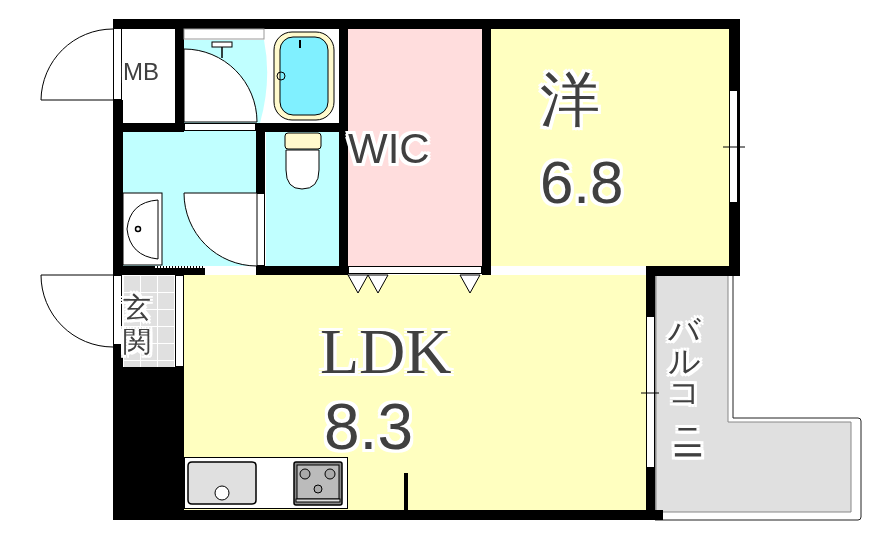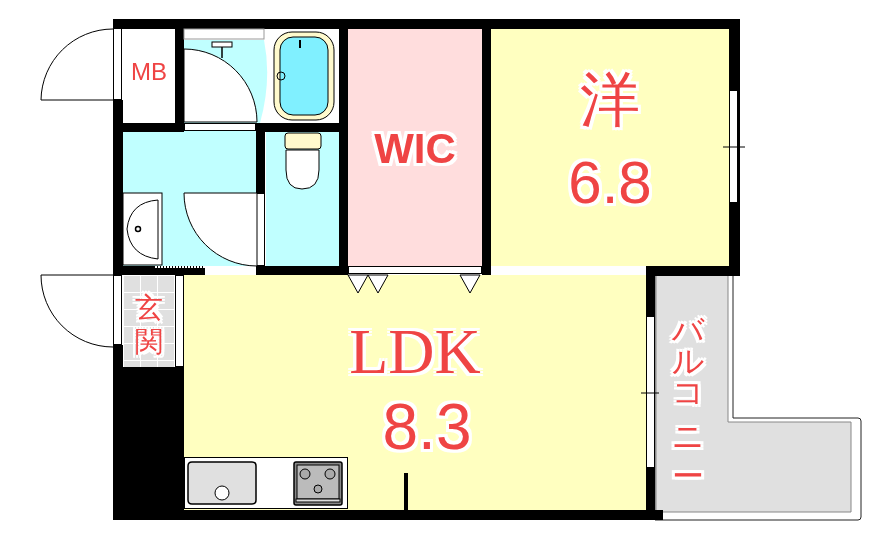--- a/index.html
+++ b/index.html
@@ -1,20 +1,20 @@
 <!DOCTYPE html>
 <html><head>
 <meta charset="utf-8">
 <style>
   html,body{margin:0;padding:0;background:#fff;}
   body{width:896px;height:541px;position:relative;overflow:hidden;font-family:"Liberation Sans",sans-serif;}
   .abs{position:absolute;}
   .wall{position:absolute;background:#000;}
   .room{position:absolute;}
-  .lbl{position:absolute;color:#ef4444;text-align:center;font-family:"Liberation Sans",sans-serif;
+  .lbl{position:absolute;color:#404040;text-align:left;font-family:"Liberation Sans",sans-serif;
        text-shadow:-3px -3px 0 #fff,3px -3px 0 #fff,-3px 3px 0 #fff,3px 3px 0 #fff,0 3px 0 #fff,0 -3px 0 #fff,3px 0 0 #fff,-3px 0 0 #fff;}
   svg{position:absolute;left:0;top:0;}
 </style>
 </head>
 <body>
 
 <div class="room" style="left:488px;top:28px;width:242px;height:238px;background:#ffffc0;"></div>
 <div class="room" style="left:348px;top:28px;width:134px;height:238px;background:#ffdddd;"></div>
 <div class="room" style="left:184px;top:275px;width:470px;height:240px;background:#ffffc0;"></div>
 <div class="room" style="left:123px;top:131px;width:135px;height:136px;background:#c0ffff;"></div>
@@ -94,25 +94,25 @@
 
   <rect x="294" y="462" width="48" height="43" rx="2" fill="#888" stroke="#000" stroke-width="1.5"></rect>
   <rect x="297" y="465" width="42" height="34" fill="#bbb" stroke="#000"></rect>
   <circle cx="305" cy="474" r="5" fill="#aaa" stroke="#000"></circle>
   <circle cx="330" cy="474" r="5" fill="#aaa" stroke="#000"></circle>
   <circle cx="318" cy="489" r="4" fill="#aaa" stroke="#000"></circle>
   <rect x="296" y="499" width="44" height="3" fill="#ddd" stroke="#000"></rect>
 </svg>
 
 <div class="lbl" style="left:123px;top:58px;width:52px;font-size:24px;">MB</div>
-<div class="lbl" style="left:348px;top:125px;width:134px;font-size:42px;font-weight:bold;">WIC</div>
+<div class="lbl" style="left:348px;top:125px;width:134px;font-size:42px;">WIC</div>
 <div class="lbl" style="left:540px;top:65px;width:140px;font-size:60px;line-height:70px;">洋</div>
 <div class="lbl" style="left:540px;top:148px;width:140px;font-size:60px;line-height:70px;">6.8</div>
 <div class="lbl" style="left:320px;top:315px;width:190px;font-size:64px;line-height:74px;font-family:Liberation Serif, serif;">LDK</div>
-<div class="lbl" style="left:332px;top:390px;width:190px;font-size:64px;line-height:74px;">8.3</div>
+<div class="lbl" style="left:324px;top:390px;width:190px;font-size:64px;line-height:74px;">8.3</div>
 <div class="lbl" style="left:123px;top:292px;width:52px;font-size:28px;line-height:32px;">玄</div>
 <div class="lbl" style="left:123px;top:326px;width:52px;font-size:28px;line-height:32px;">関</div>
 
 <div class="abs" style="left:668px;top:315px;width:40px;">
   <div class="lbl" style="position:relative;font-size:32px;line-height:31px;">バ</div>
   <div class="lbl" style="position:relative;font-size:32px;line-height:31px;">ル</div>
   <div class="lbl" style="position:relative;font-size:32px;line-height:31px;">コ</div>
   <div class="lbl" style="position:relative;font-size:32px;line-height:31px;writing-mode:vertical-rl;height:31px;margin:0 auto;">ニ</div>
   <div class="lbl" style="position:relative;font-size:32px;line-height:31px;writing-mode:vertical-rl;height:40px;margin:0 auto;">ー</div>
 </div>

